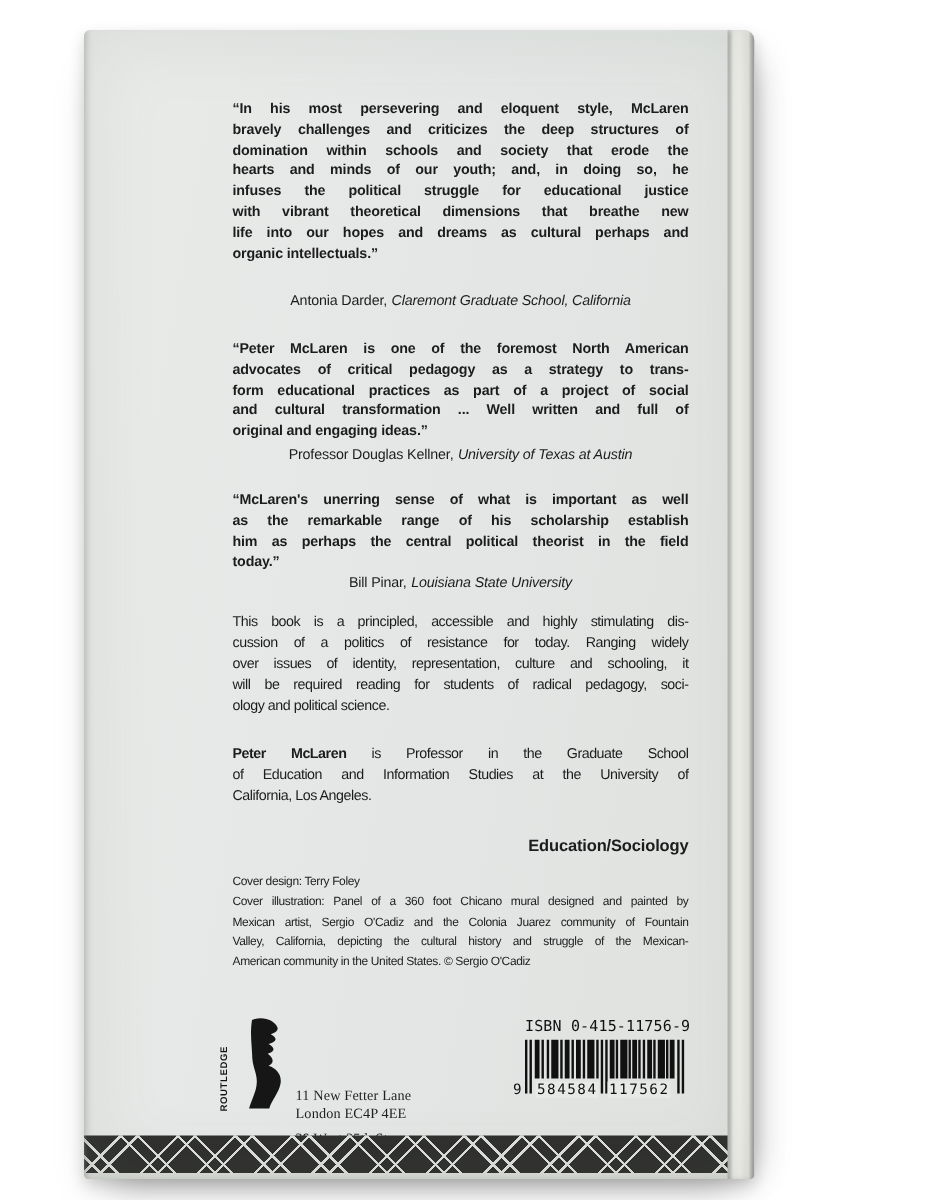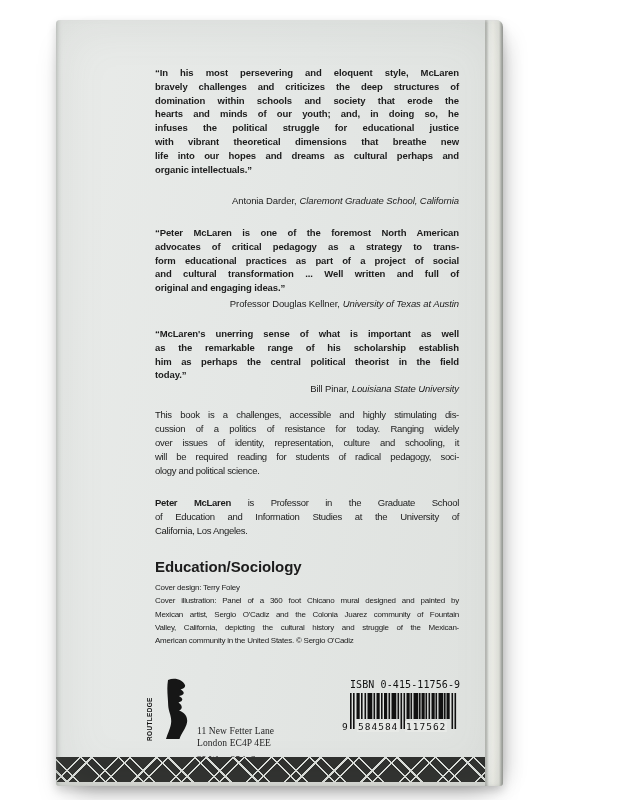--- a/index.html
+++ b/index.html
@@ -17,25 +17,25 @@
   }
   .inner-shade{position:absolute;inset:0;pointer-events:none;
     box-shadow:inset 0 0 50px rgba(110,116,108,.13),inset 3px 0 5px -2px rgba(90,95,88,.38),inset 0 2px 3px -1px rgba(255,255,255,.6);}
   .fore-edge{position:absolute;top:0;right:0;bottom:0;width:17px;
     background:linear-gradient(90deg,#b4b6b1 0px,#e9ebe7 3px,#f0f0ea 7px,#e2e3dd 13px,#a0a29d 16px,#8d8f8a 17px);
     border-left:1px solid #b6b8b3;}
   .col{position:absolute;left:99px;width:304px;}
   .q{font-weight:bold;font-size:9.5px;line-height:13.8px;letter-spacing:-0.1px;}
   .jl{text-align:justify;text-align-last:justify;}
   .ll{text-align:right;text-align-last:left;}
-  .attr{position:absolute;left:99px;width:304px;text-align:right;font-size:9.5px;letter-spacing:-0.1px;line-height:11px;}
+  .attr{position:absolute;left:99px;width:304px;text-align:center;font-size:9.5px;letter-spacing:-0.1px;line-height:11px;}
   .attr .it{font-style:italic;margin-left:3px;}
   .bodytext{font-size:9.5px;line-height:14px;letter-spacing:-0.3px;}
   .bold{font-weight:bold;}
-  .heading{font-weight:bold;font-size:15px;letter-spacing:-0.1px;}
+  .heading{font-weight:bold;font-size:11px;letter-spacing:-0.1px;text-align:right;}
   .credits{font-size:8px;line-height:13.3px;letter-spacing:-0.25px;color:#222;}
   .logo-text{position:absolute;left:90px;top:661px;height:60px;
     writing-mode:vertical-rl;transform:rotate(180deg);
     font-size:6.4px;font-weight:bold;letter-spacing:0.4px;color:#141414;}
   .logo-mark{position:absolute;left:103px;top:658px;width:30px;height:62px;}
   .addr{position:absolute;left:141px;top:659px;font-family:"Liberation Serif",serif;
     font-size:9.5px;line-height:12px;color:#1f1f1f;letter-spacing:0.1px;margin-top:46px;}
   .addr .gap{height:5px;}
   .addr .printed{font-size:8.5px;}
   .isbn{position:absolute;left:294px;top:659px;width:124px;font-family:"DejaVu Sans Mono",monospace;}
@@ -87,21 +87,21 @@
     <div class="q jl">“McLaren's unerring sense of what is important as well</div>
     <div class="q jl">as the remarkable range of his scholarship establish</div>
     <div class="q jl">him as perhaps the central political theorist in the field</div>
     <div class="q ll">today.”</div>
   </div>
   <div class="attr" style="top:363px">
     <span>Bill Pinar,</span><span class="it">Louisiana State University</span>
   </div>
 
   <div class="col bodytext" style="top:388px">
-    <div class="jl">This book is a challenges, accessible and highly stimulating dis-</div>
+    <div class="jl">This book is a principled, accessible and highly stimulating dis-</div>
     <div class="jl">cussion of a politics of resistance for today. Ranging widely</div>
     <div class="jl">over issues of identity, representation, culture and schooling, it</div>
     <div class="jl">will be required reading for students of radical pedagogy, soci-</div>
     <div class="ll">ology and political science.</div>
   </div>
 
   <div class="col bodytext" style="top:476px">
     <div class="jl"><span class="bold">Peter McLaren</span><span> is Professor in the Graduate School</span></div>
     <div class="jl">of Education and Information Studies at the University of</div>
     <div class="ll">California, Los Angeles.</div>

